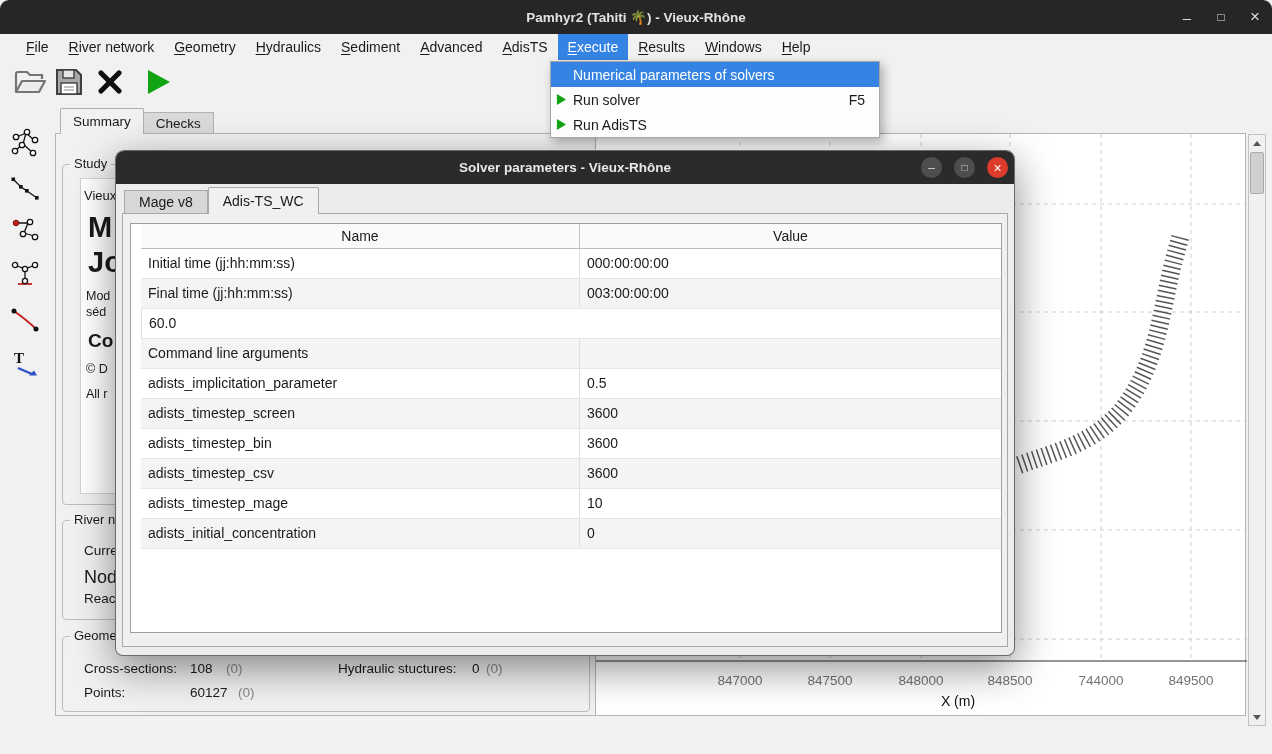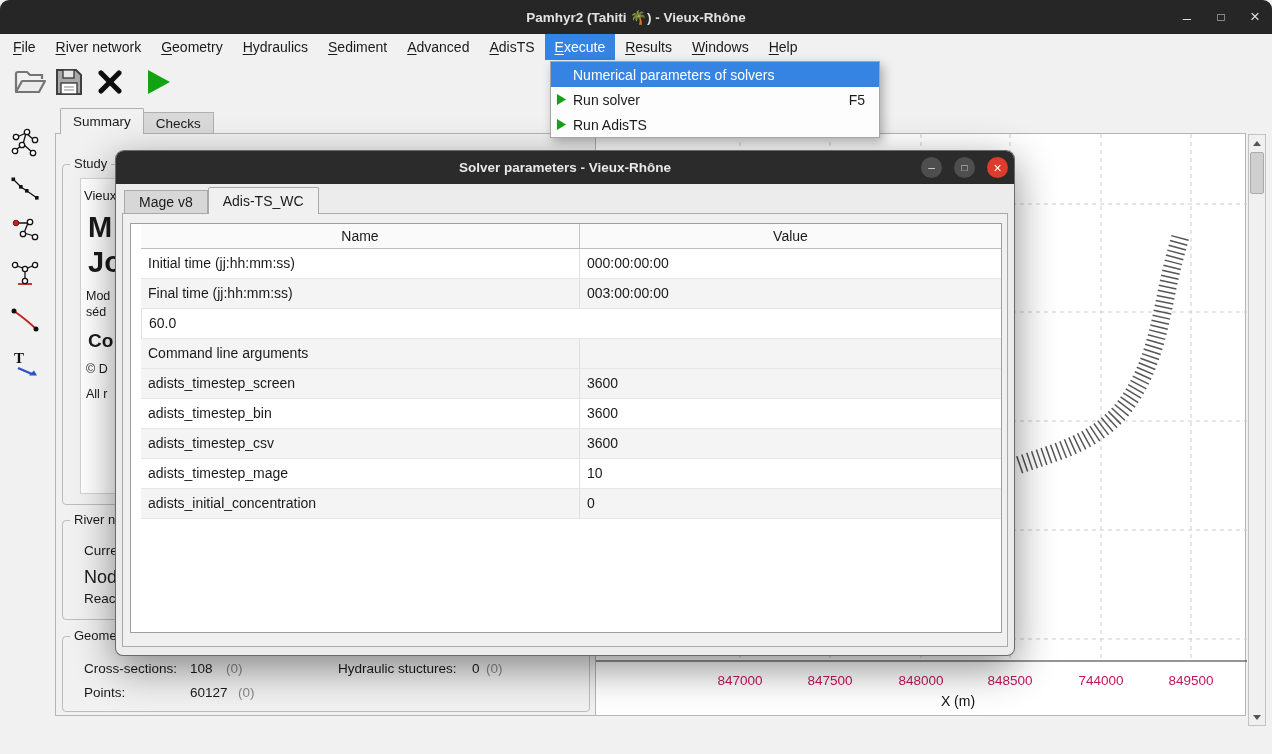--- a/index.html
+++ b/index.html
@@ -17,21 +17,21 @@
   }
   .win-title { color:#e2e2e2; font-weight:bold; font-size:13.5px; }
   .win-controls { position:absolute; right:0; top:0; height:34px; display:flex; }
   .wc { width:34px; height:34px; display:flex; align-items:center; justify-content:center;
         color:#dcdcdc; font-size:15px; }
   .wc-max { font-size:12px; }
   .wc-close { font-size:17px; }
   
   .menubar {
     position:absolute; left:0; top:34px; width:1272px; height:26px;
-    background:#f1f1f1; display:flex; padding-left:3px; z-index:75;
+    background:#f1f1f1; display:flex; padding-left:16px; z-index:75;
   }
   .menu-item { padding:0 10px; line-height:26px; font-size:14px; white-space:nowrap; }
   .menu-item.active { background:#3584e4; color:#ffffff; }
   .menu-item u { text-underline-offset:2px; }
   
   .menu-popup {
     position:absolute; top:61px; left:590px; width:330px;
     background:#fdfdfd; border:1px solid #a6a6a6; z-index:80;
     box-shadow:3px 4px 10px rgba(0,0,0,0.3);
   }
@@ -72,21 +72,21 @@
   .abs-text { position:absolute; z-index:3; white-space:nowrap; }
   .study-inner { position:absolute; left:80px; top:178px; width:505px; height:316px;
     background:#ffffff; border:1px solid #d2d2d2; z-index:2; }
   .muted { color:#8a8a8a; }
   
   .plot-panel {
     position:absolute; left:595px; top:133px; width:651px; height:583px;
     background:#ffffff; border:1px solid #b5b5b5; z-index:1;
   }
   .plot-svg { position:absolute; left:0; top:0; }
-  .x-tick { position:absolute; top:539px; transform:translateX(-50%); font-size:13.5px; color:#be185d; }
+  .x-tick { position:absolute; top:539px; transform:translateX(-50%); font-size:13.5px; color:#737373; }
   .x-axis-label { position:absolute; left:362px; top:559px; transform:translateX(-50%); font-size:14px; color:#111; }
   
   .vscroll {
     position:absolute; left:1248px; top:134px; width:18px; height:592px;
     background:#f0f0f0; border:1px solid #c2c2c2; z-index:6;
   }
   .vs-arrow { position:absolute; left:0; width:16px; height:16px; display:flex; align-items:center; justify-content:center; }
   .vs-arrow.up { top:0; }
   .vs-arrow.down { bottom:0; }
   .vs-arrow.up::after { content:""; border-left:4px solid transparent; border-right:4px solid transparent; border-bottom:5px solid #555; }
@@ -393,20 +393,24 @@
               <div class="cell name">Final time (jj:hh:mm:ss)</div>
               <div class="cell value">003:00:00:00</div>
             </div>
             <div class="param-row">
               <div class="cell value">60.0</div>
             </div>
             <div class="param-row alt">
               <div class="cell name">Command line arguments</div>
               <div class="cell value"></div>
             </div>
+            <div class="param-row">
+              <div class="cell name">adists_implicitation_parameter</div>
+              <div class="cell value">0.5</div>
+            </div>
             <div class="param-row alt">
               <div class="cell name">adists_timestep_screen</div>
               <div class="cell value">3600</div>
             </div>
             <div class="param-row">
               <div class="cell name">adists_timestep_bin</div>
               <div class="cell value">3600</div>
             </div>
             <div class="param-row alt">
               <div class="cell name">adists_timestep_csv</div>

